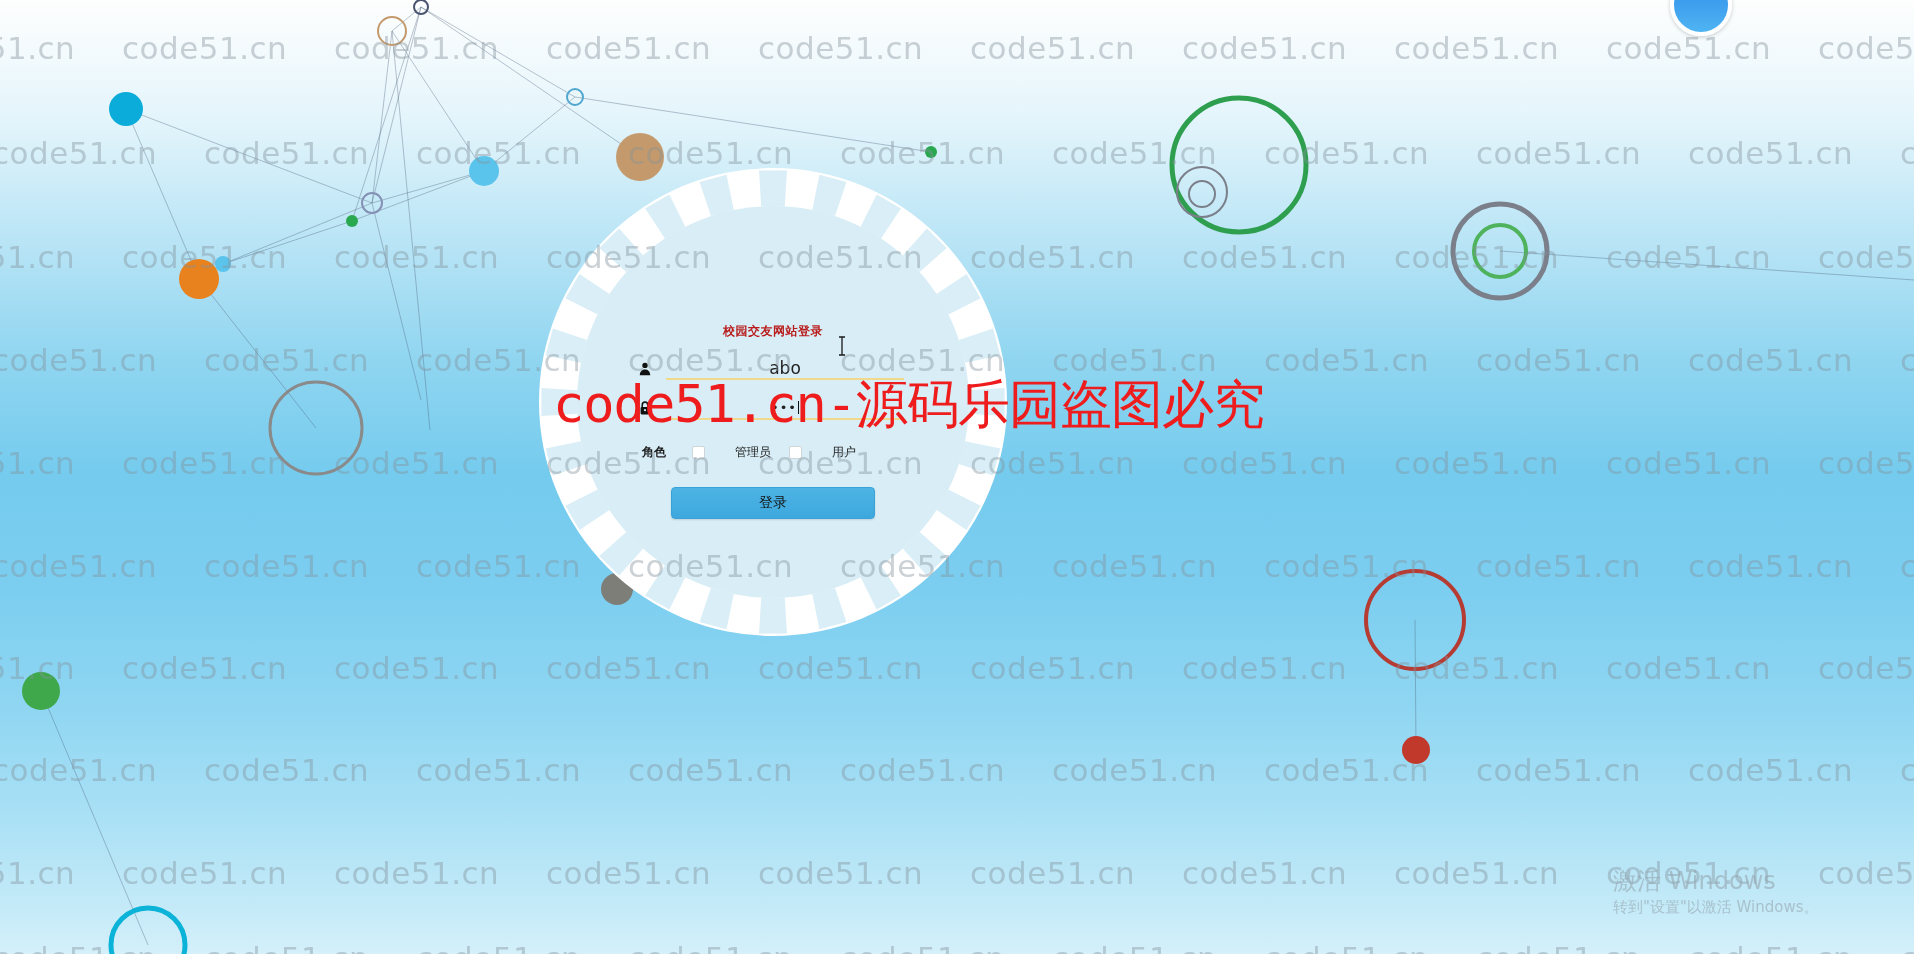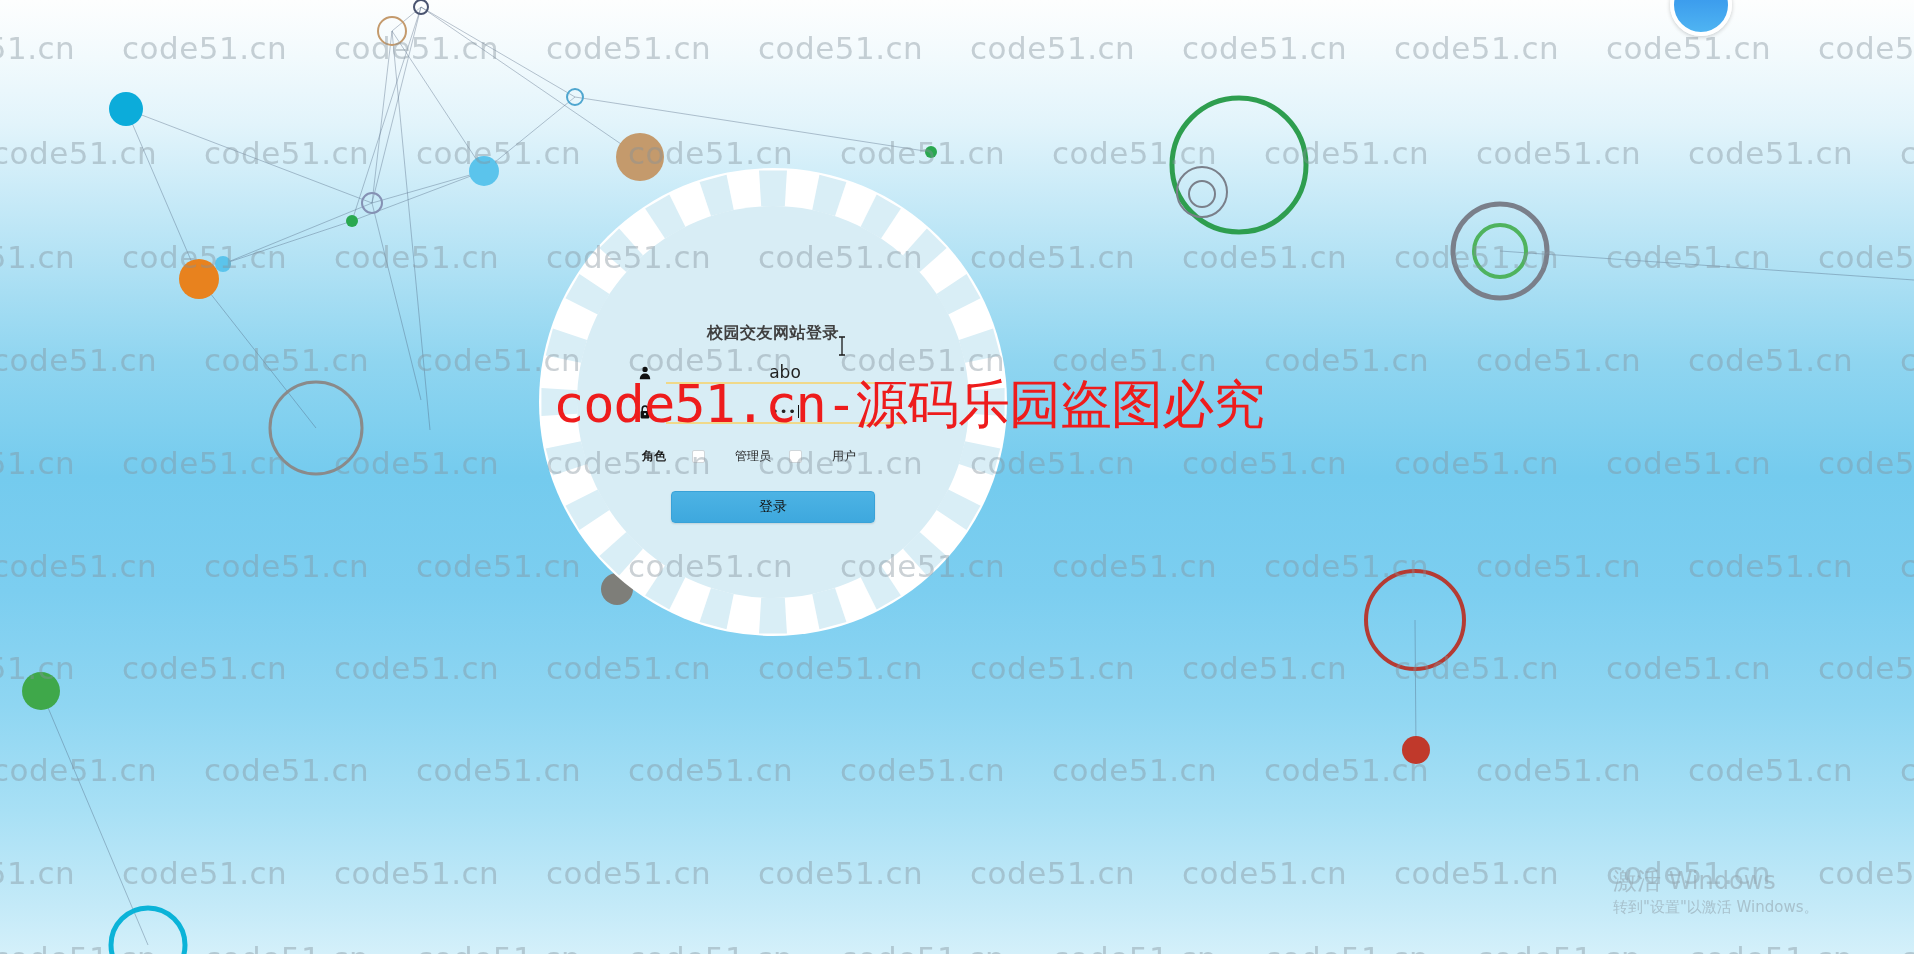--- a/index.html
+++ b/index.html
@@ -52,23 +52,23 @@
     transform:translate(-50%,-50%);
     width:392px; height:392px;
     border-radius:50%;
     display:flex;
     flex-direction:column;
     align-items:center;
   }
 
   #form-title {
     margin-top:117px;
-    font-size:16px;
+    font-size:12px;
     font-weight:bold;
-    color:#404040;
+    color:#b91c1c;
     font-family:"DejaVu Sans","Liberation Sans",sans-serif;
     letter-spacing:0.5px;
   }
 
   .field-row {
     position:relative;
     width:262px;
     margin-top:20px;
     display:flex;
     align-items:flex-end;

